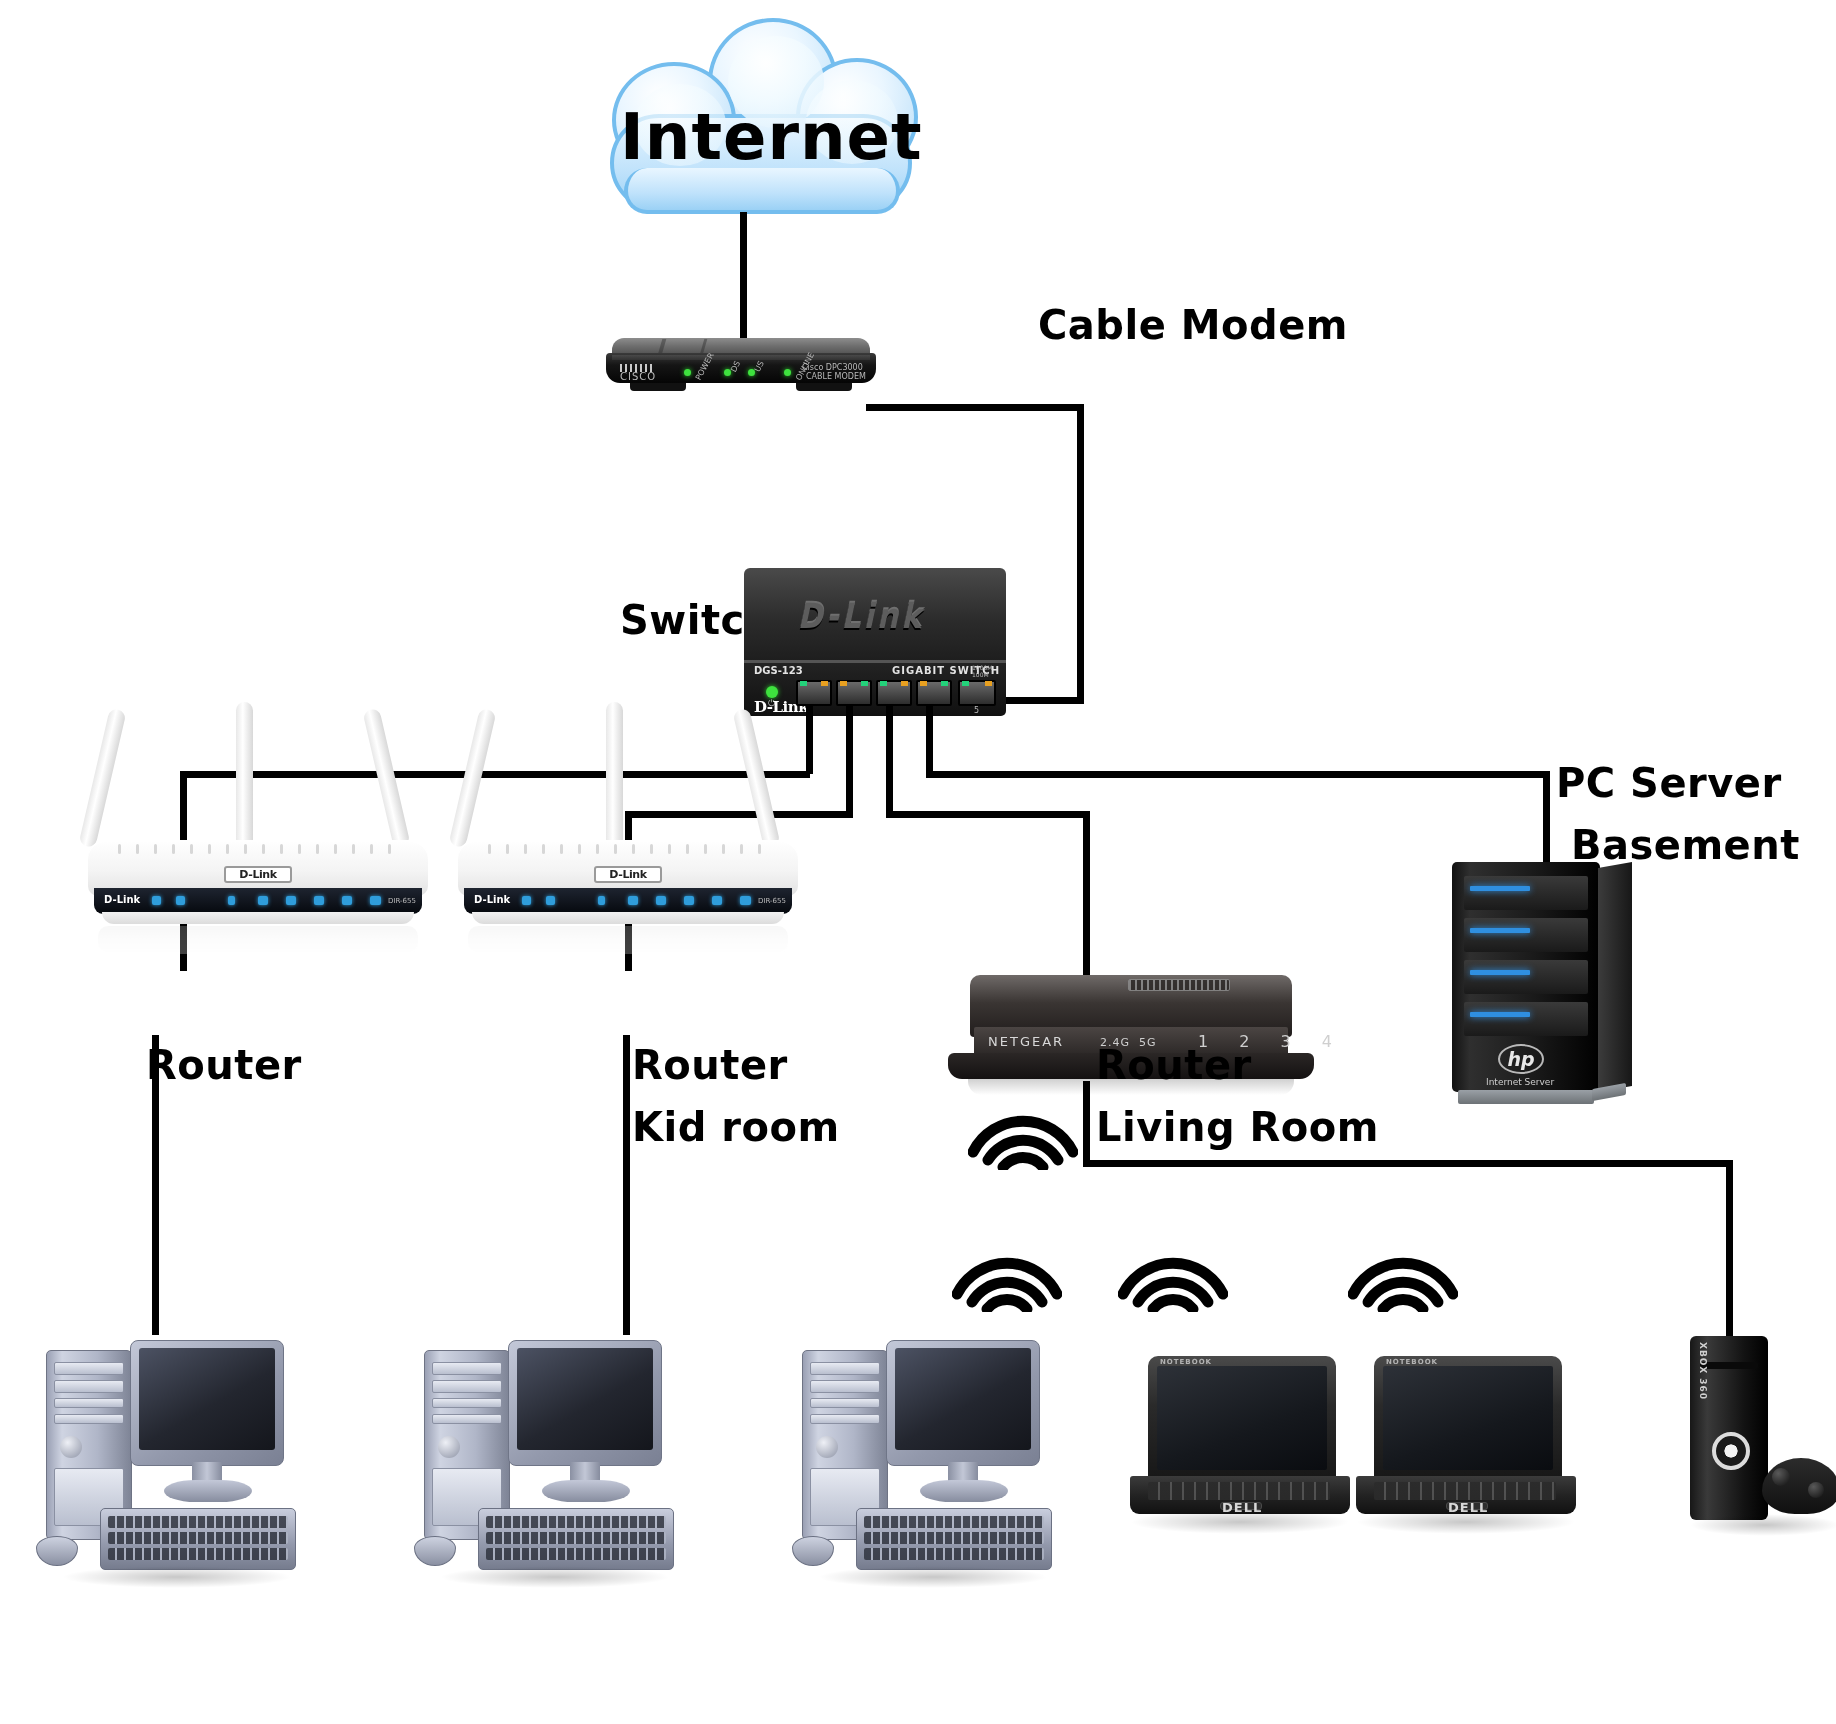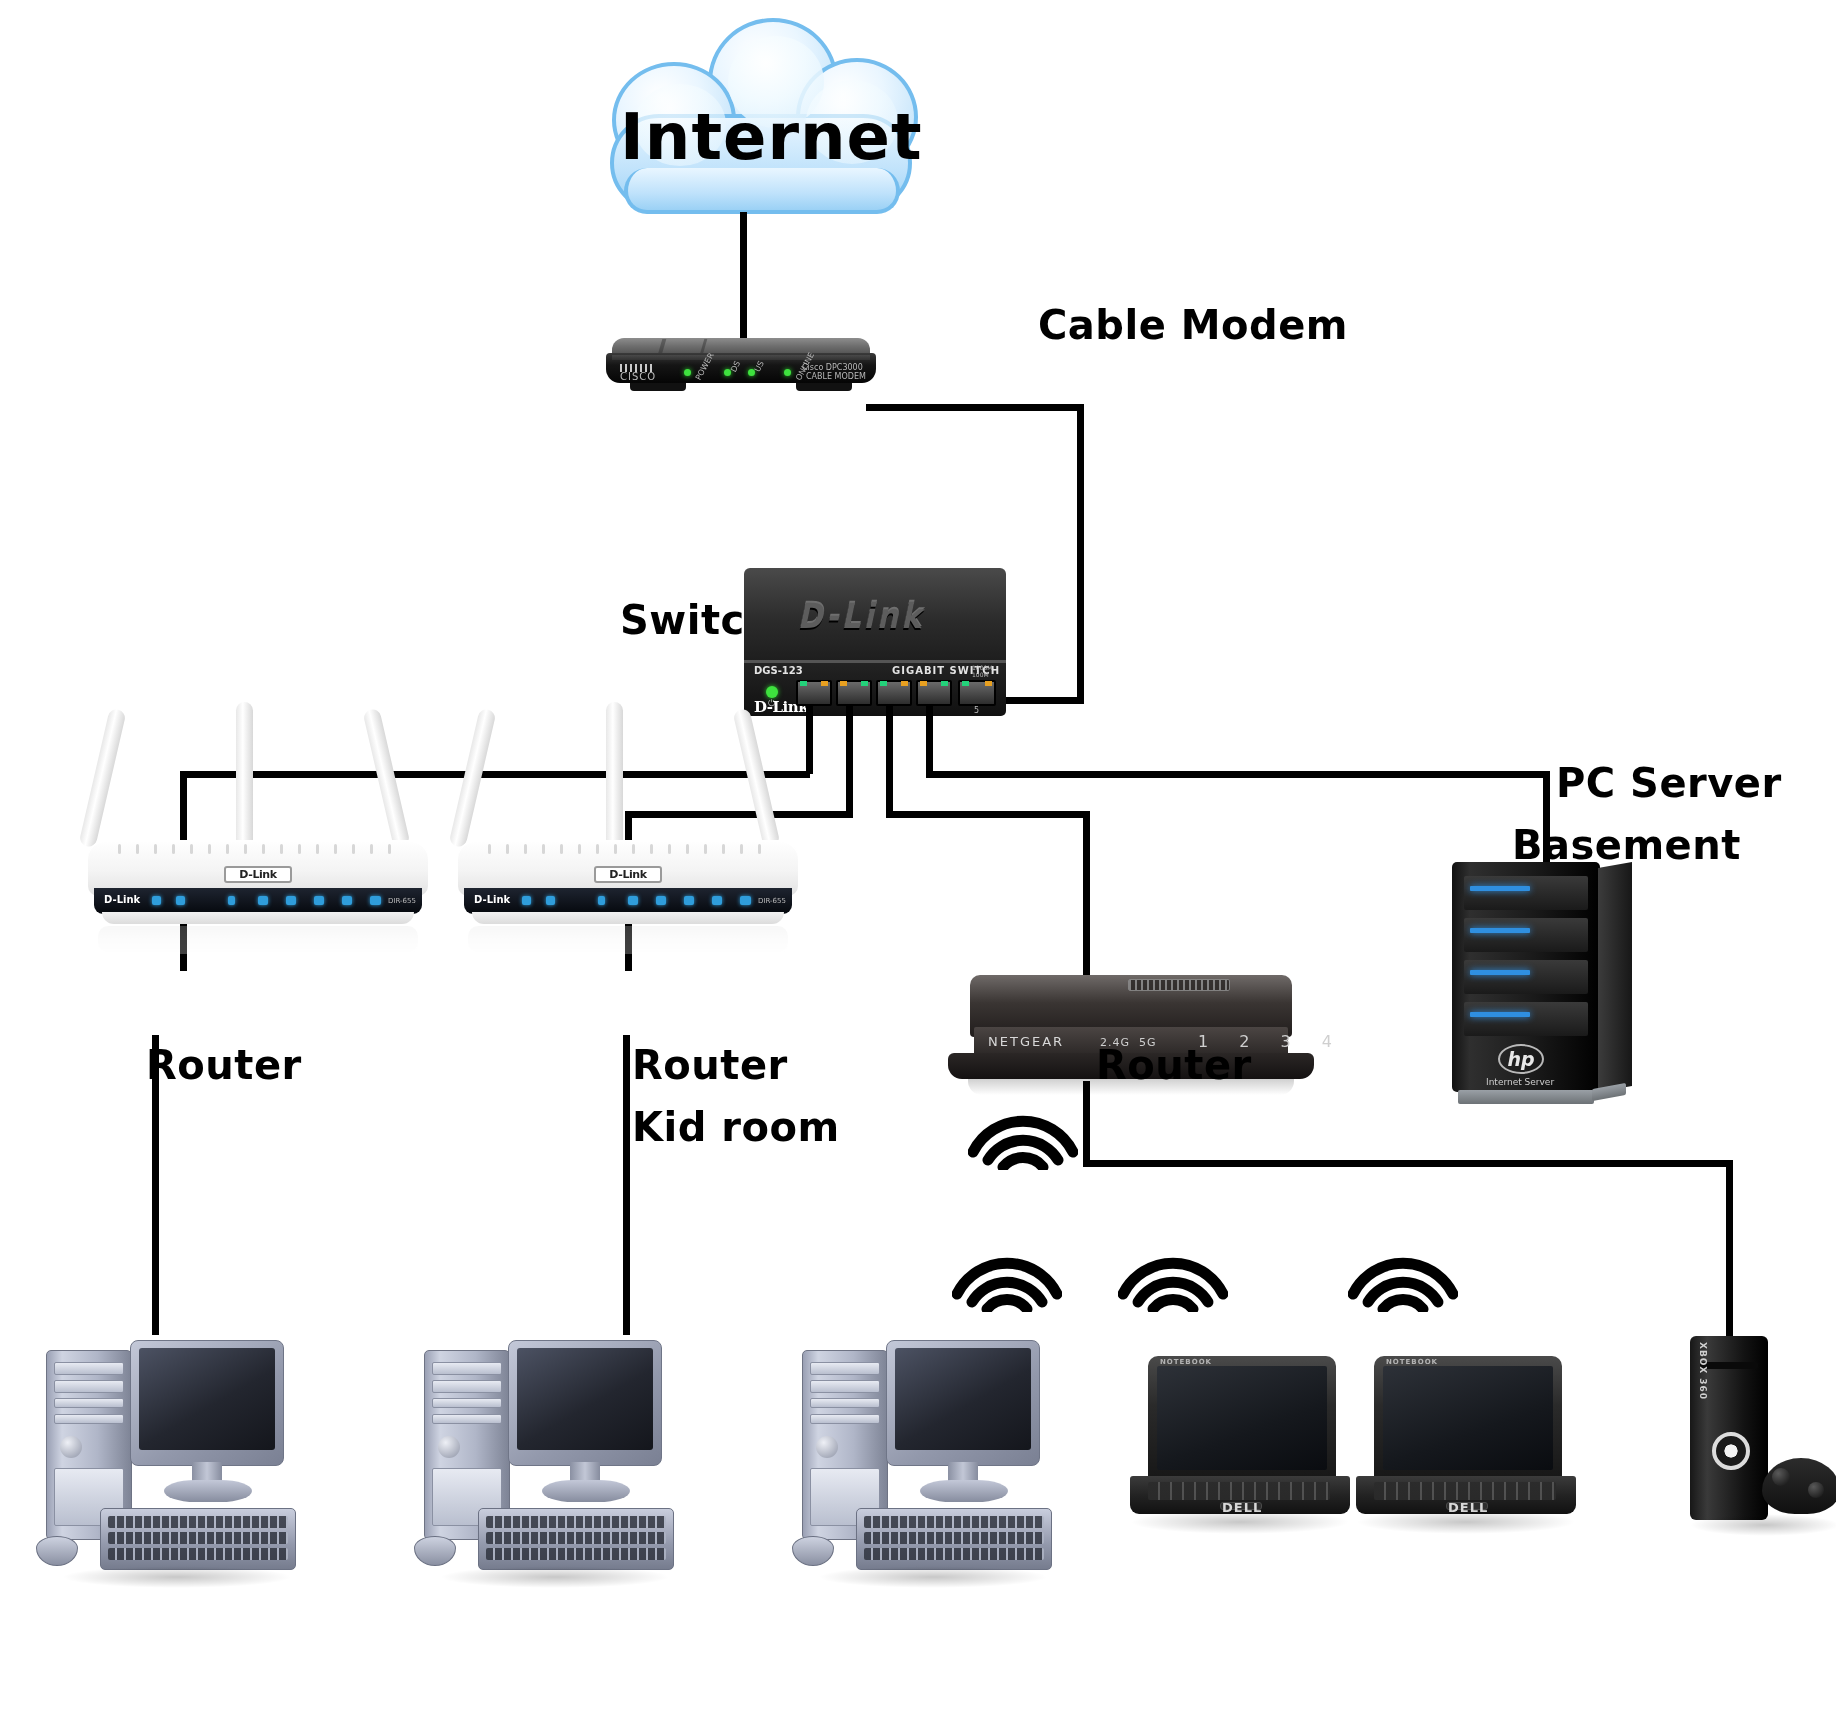--- a/index.html
+++ b/index.html
@@ -331,20 +331,21 @@
   <div class="wifi" style="left:968px;top:1090px;width:110px;height:80px;">
      <svg width="110" height="80" viewBox="0 0 110 80">
        <g fill="none" stroke="#000" stroke-linecap="round">
          <path d="M5 62 A56 56 0 0 1 105 62" stroke-width="11"></path>
          <path d="M20 70 A41 41 0 0 1 90 70" stroke-width="11"></path>
          <path d="M35 77 A26 26 0 0 1 75 77" stroke-width="11"></path>
        </g>
      </svg>
   </div>
   <div class="lbl" style="left:1096px;top:1040px;">Router</div>
+  <div class="lbl" style="left:1096px;top:1102px;">Living Room</div>
 
   <div class="wire wh" style="left:1083px;top:1160px;width:650px;"></div>
   <div class="wire wv" style="left:1083px;top:1081px;height:82px;"></div>
   <div class="wire wv" style="left:1726px;top:1160px;height:178px;"></div>
 
   <div class="dev" style="left:1452px;top:862px;width:180px;height:250px;">
      <div class="sv-body" style="left:0px;top:0px;width:148px;height:230px;"></div>
      <div class="sv-side" style="left:146px;top:6px;width:34px;height:224px;
           transform:skewY(-10deg);transform-origin:left top;"></div>
      <div class="sv-bay" style="left:12px;top:14px;width:124px;height:34px;"></div>
@@ -356,21 +357,21 @@
      <div class="sv-bay" style="left:12px;top:140px;width:124px;height:34px;"></div>
      <div class="sv-led" style="left:18px;top:150px;width:60px;height:5px;"></div>
      <div style="position:absolute;left:46px;top:182px;width:46px;height:30px;border-radius:50%;
           border:2px solid #b9b9b9;box-sizing:border-box;color:#e8e8e8;font-size:19px;font-weight:700;
           font-style:italic;text-align:center;line-height:26px;font-family:'DejaVu Sans','Liberation Sans',sans-serif;">hp</div>
      <div class="micro" style="left:34px;top:216px;font-size:9px;color:#cfcfcf;">Internet Server</div>
      <div class="sv-foot" style="left:6px;top:228px;width:136px;height:14px;"></div>
      <div class="sv-foot" style="left:140px;top:224px;width:34px;height:12px;transform:skewY(-10deg);"></div>
   </div>
   <div class="lbl" style="left:1556px;top:758px;">PC Server</div>
-  <div class="lbl" style="left:1512px;top:820px;">Basement</div>
+  <div class="lbl" style="left:1571px;top:820px;">Basement</div>
 
   <div class="wifi" style="left:952px;top:1232px;width:110px;height:80px;">
      <svg width="110" height="80" viewBox="0 0 110 80">
        <g fill="none" stroke="#000" stroke-linecap="round">
          <path d="M5 62 A56 56 0 0 1 105 62" stroke-width="11"></path>
          <path d="M20 70 A41 41 0 0 1 90 70" stroke-width="11"></path>
          <path d="M35 77 A26 26 0 0 1 75 77" stroke-width="11"></path>
        </g>
      </svg>
   </div>

